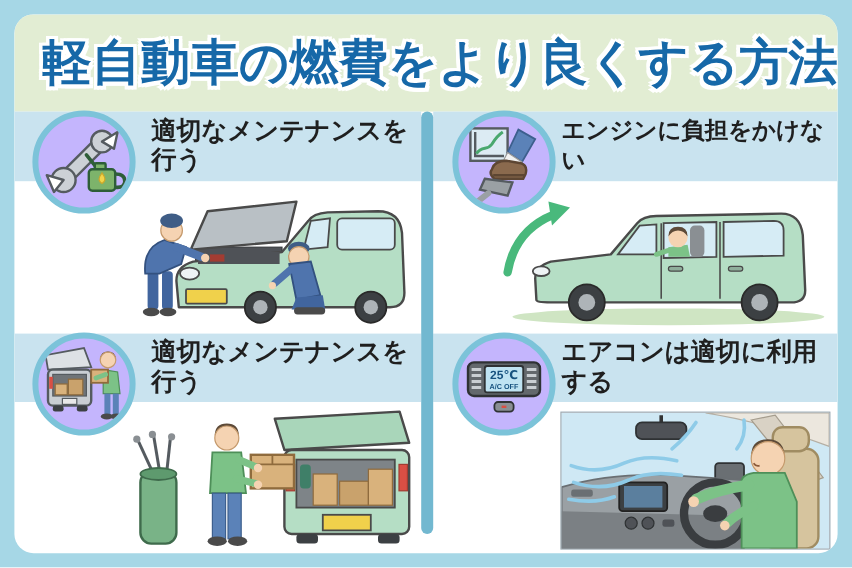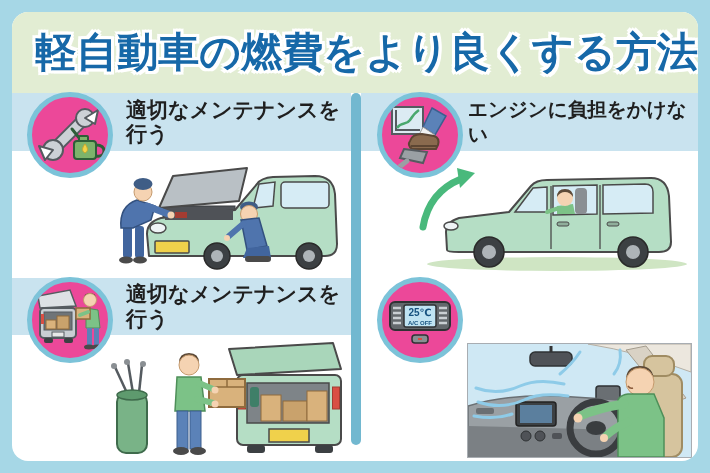--- a/index.html
+++ b/index.html
@@ -16,21 +16,21 @@
          background:#72b8d0;border-radius:5px;}
   .band{position:absolute;background:#c9e3ef;display:flex;align-items:center;}
   .band.left{left:0;width:339px;}
   .band.right{left:349px;width:337px;}
   .band.toprow{top:81px;height:58px;}
   .band.bottomrow{top:266px;height:57px;}
   .band-label{margin-left:114px;font-size:21px;font-weight:bold;color:#1f1f1f;line-height:1.15;}
   .band.right .band-label{margin-left:107px;}
   .band-label.twoline{font-size:19.5px;line-height:1.3;}
   .icon-circle{position:absolute;width:86px;height:86px;box-sizing:border-box;
-         border:5px solid #7cc3d9;border-radius:50%;background:#ec4899;overflow:hidden;}
+         border:5px solid #7cc3d9;border-radius:50%;background:#c4b5fd;overflow:hidden;}
   .icon-circle svg{display:block;margin:0;}
   .illu{position:absolute;}
   .framed{border:1.5px solid #a8adb2;background:#cfe8f4;}
 </style>
 </head>
 <body>
 
 <div class="stage">
   <div class="panel">
 
@@ -40,20 +40,23 @@
     <div class="band left toprow">
       <div class="band-label">適切なメンテナンスを行う</div>
     </div>
     <div class="band right toprow">
       <div class="band-label twoline">
         <div>エンジンに負担をかけない</div>
       </div>
     </div>
     <div class="band left bottomrow">
       <div class="band-label">適切なメンテナンスを行う</div>
+    </div>
+    <div class="band right bottomrow">
+      <div class="band-label">エアコンは適切に利用する</div>
     </div>
 
     <div class="divider"></div>
 
     <div class="icon-circle" style="left:15px;top:80px;">
       <svg width="76" height="76" viewBox="0 0 76 76">
         <line x1="23" y1="51" x2="51" y2="23" stroke="#555b60" stroke-width="13" stroke-linecap="round"></line>
         <line x1="23" y1="51" x2="51" y2="23" stroke="#ccd1d6" stroke-width="9" stroke-linecap="round"></line>
         <circle cx="53" cy="21" r="9" fill="#ccd1d6" stroke="#555b60" stroke-width="2"></circle>
         <polygon points="53,21 66,13 63,27" fill="#ffffff" stroke="#555b60" stroke-width="2" stroke-linejoin="round"></polygon>

